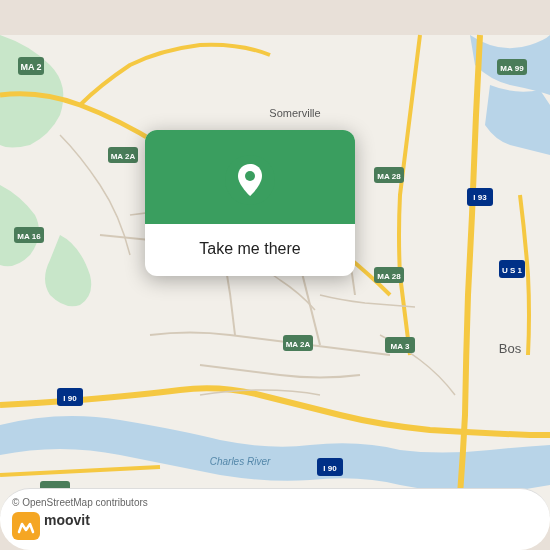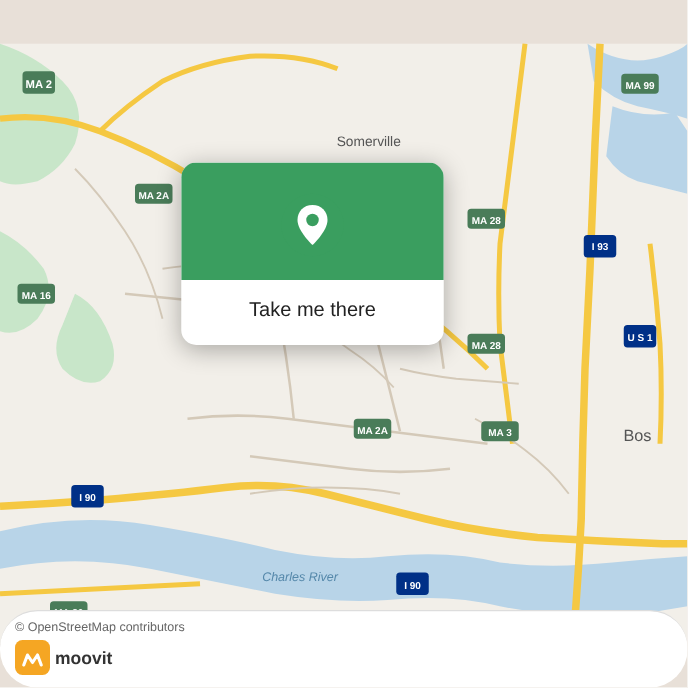--- a/index.html
+++ b/index.html
@@ -97,21 +97,20 @@
       color: #222;
     }
 
     #place-city {
       font-size: 14px;
       color: #222;
     }
 
     #moovit-logo {
       display: flex;
-      align-items: center;
       gap: 4px;
     }
 
     #moovit-icon {
       width: 28px;
       height: 28px;
     }
 
     #moovit-text {
       font-size: 14px;

